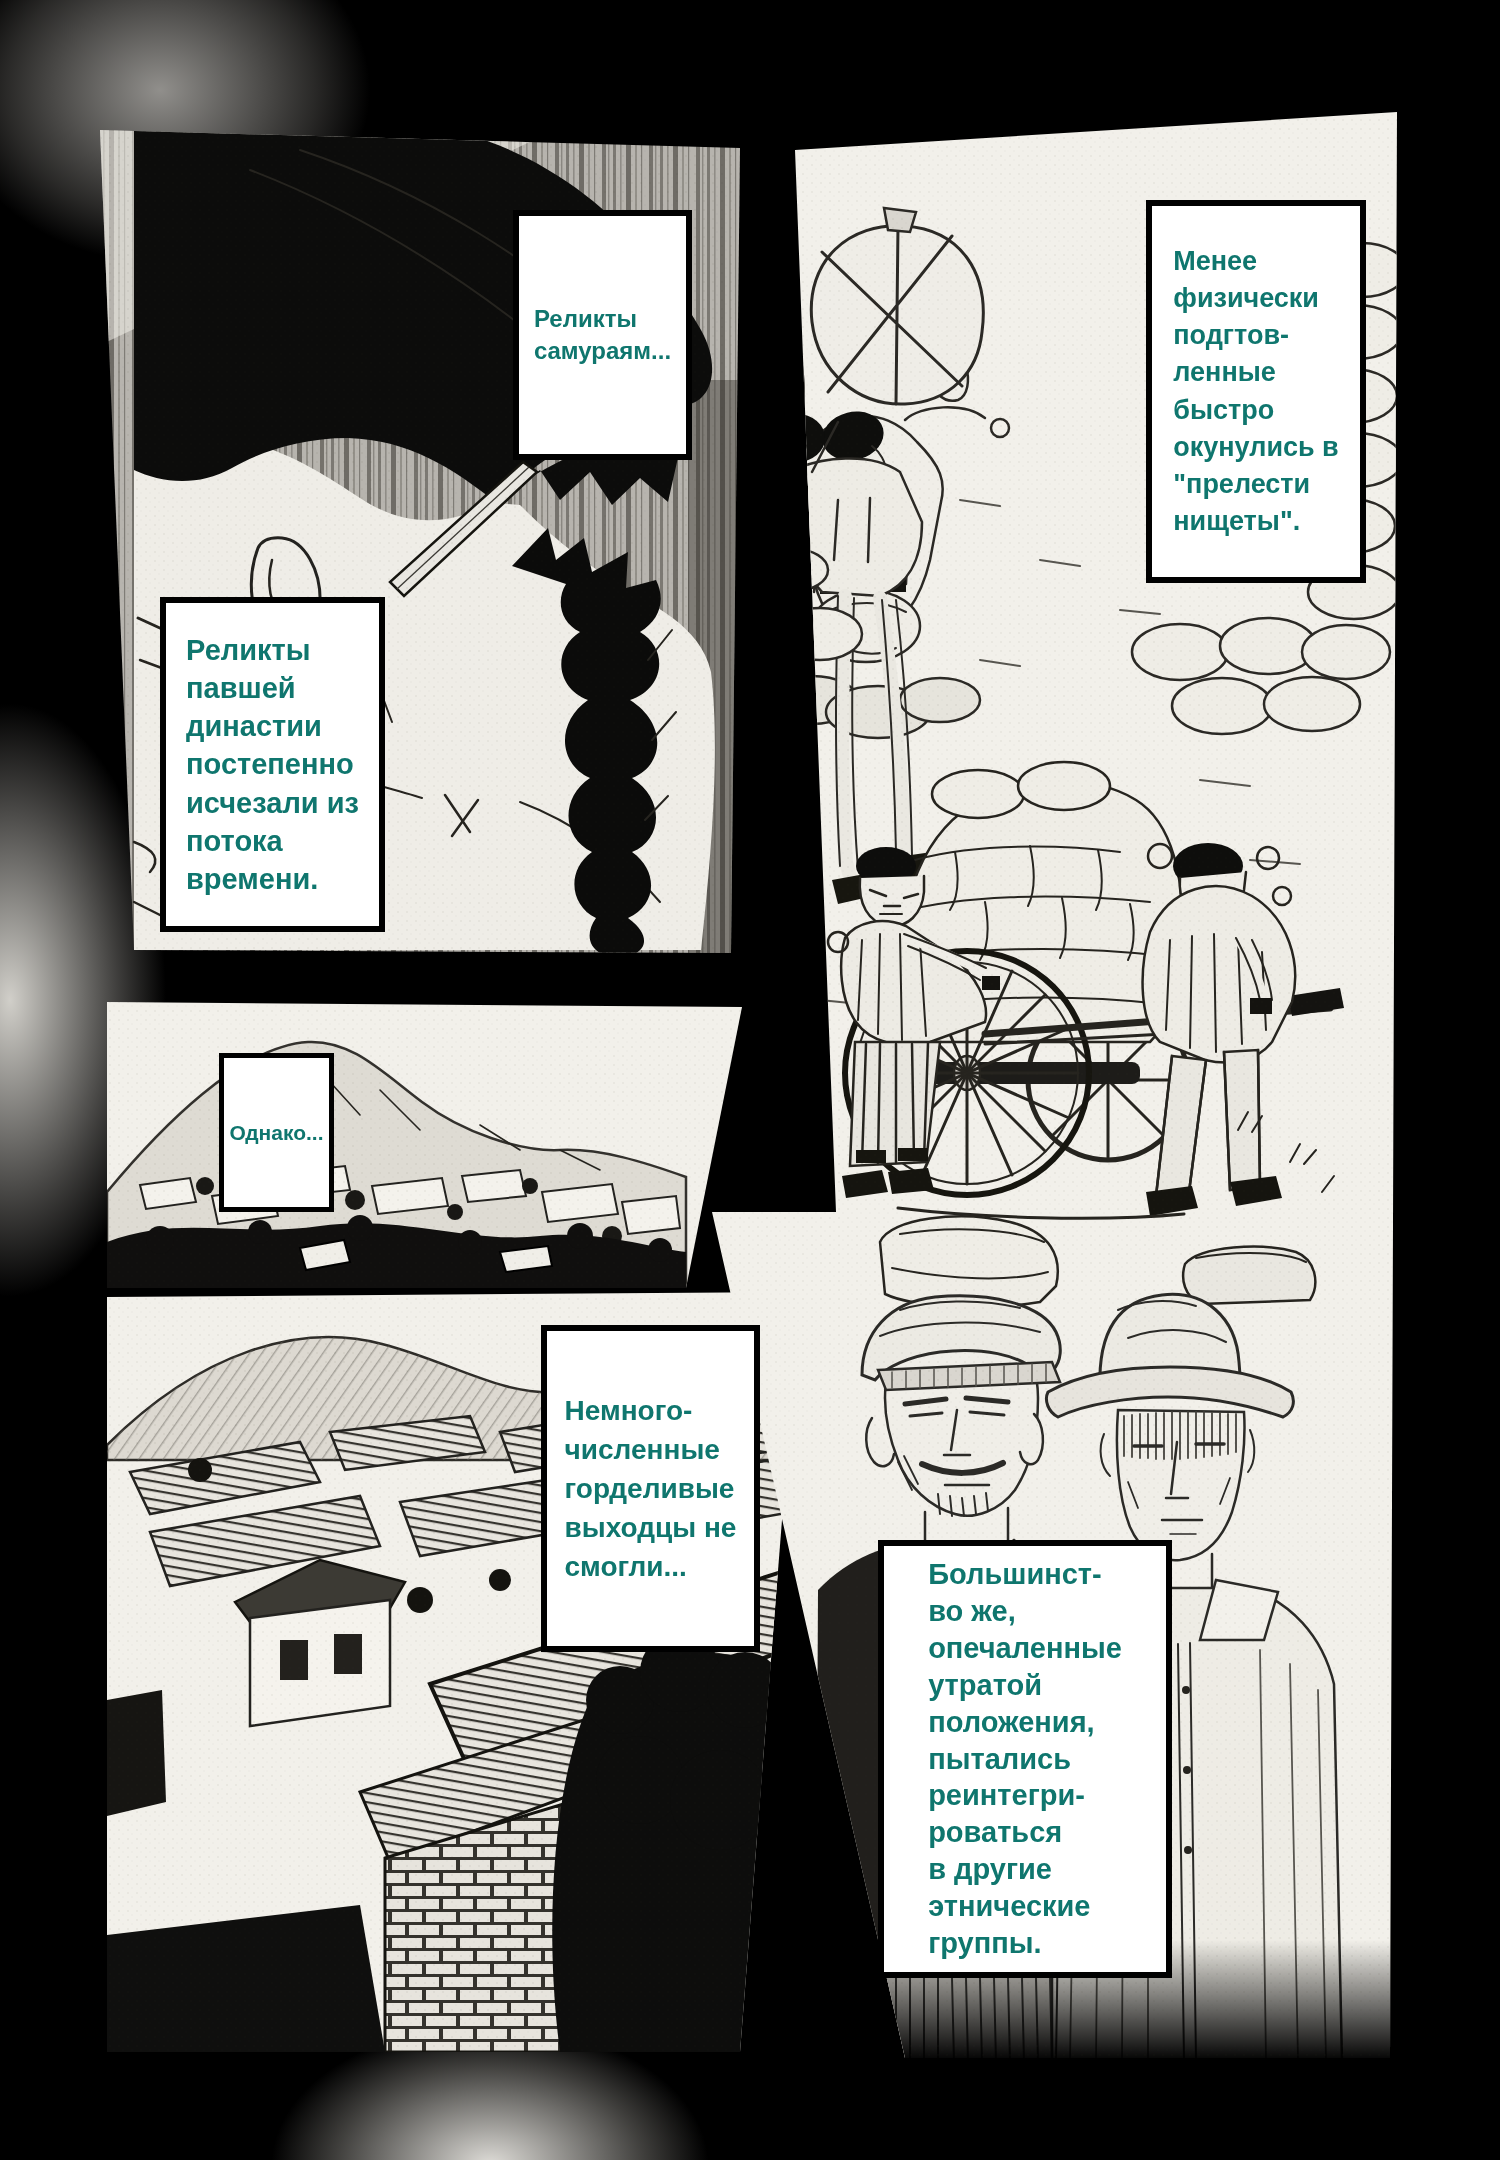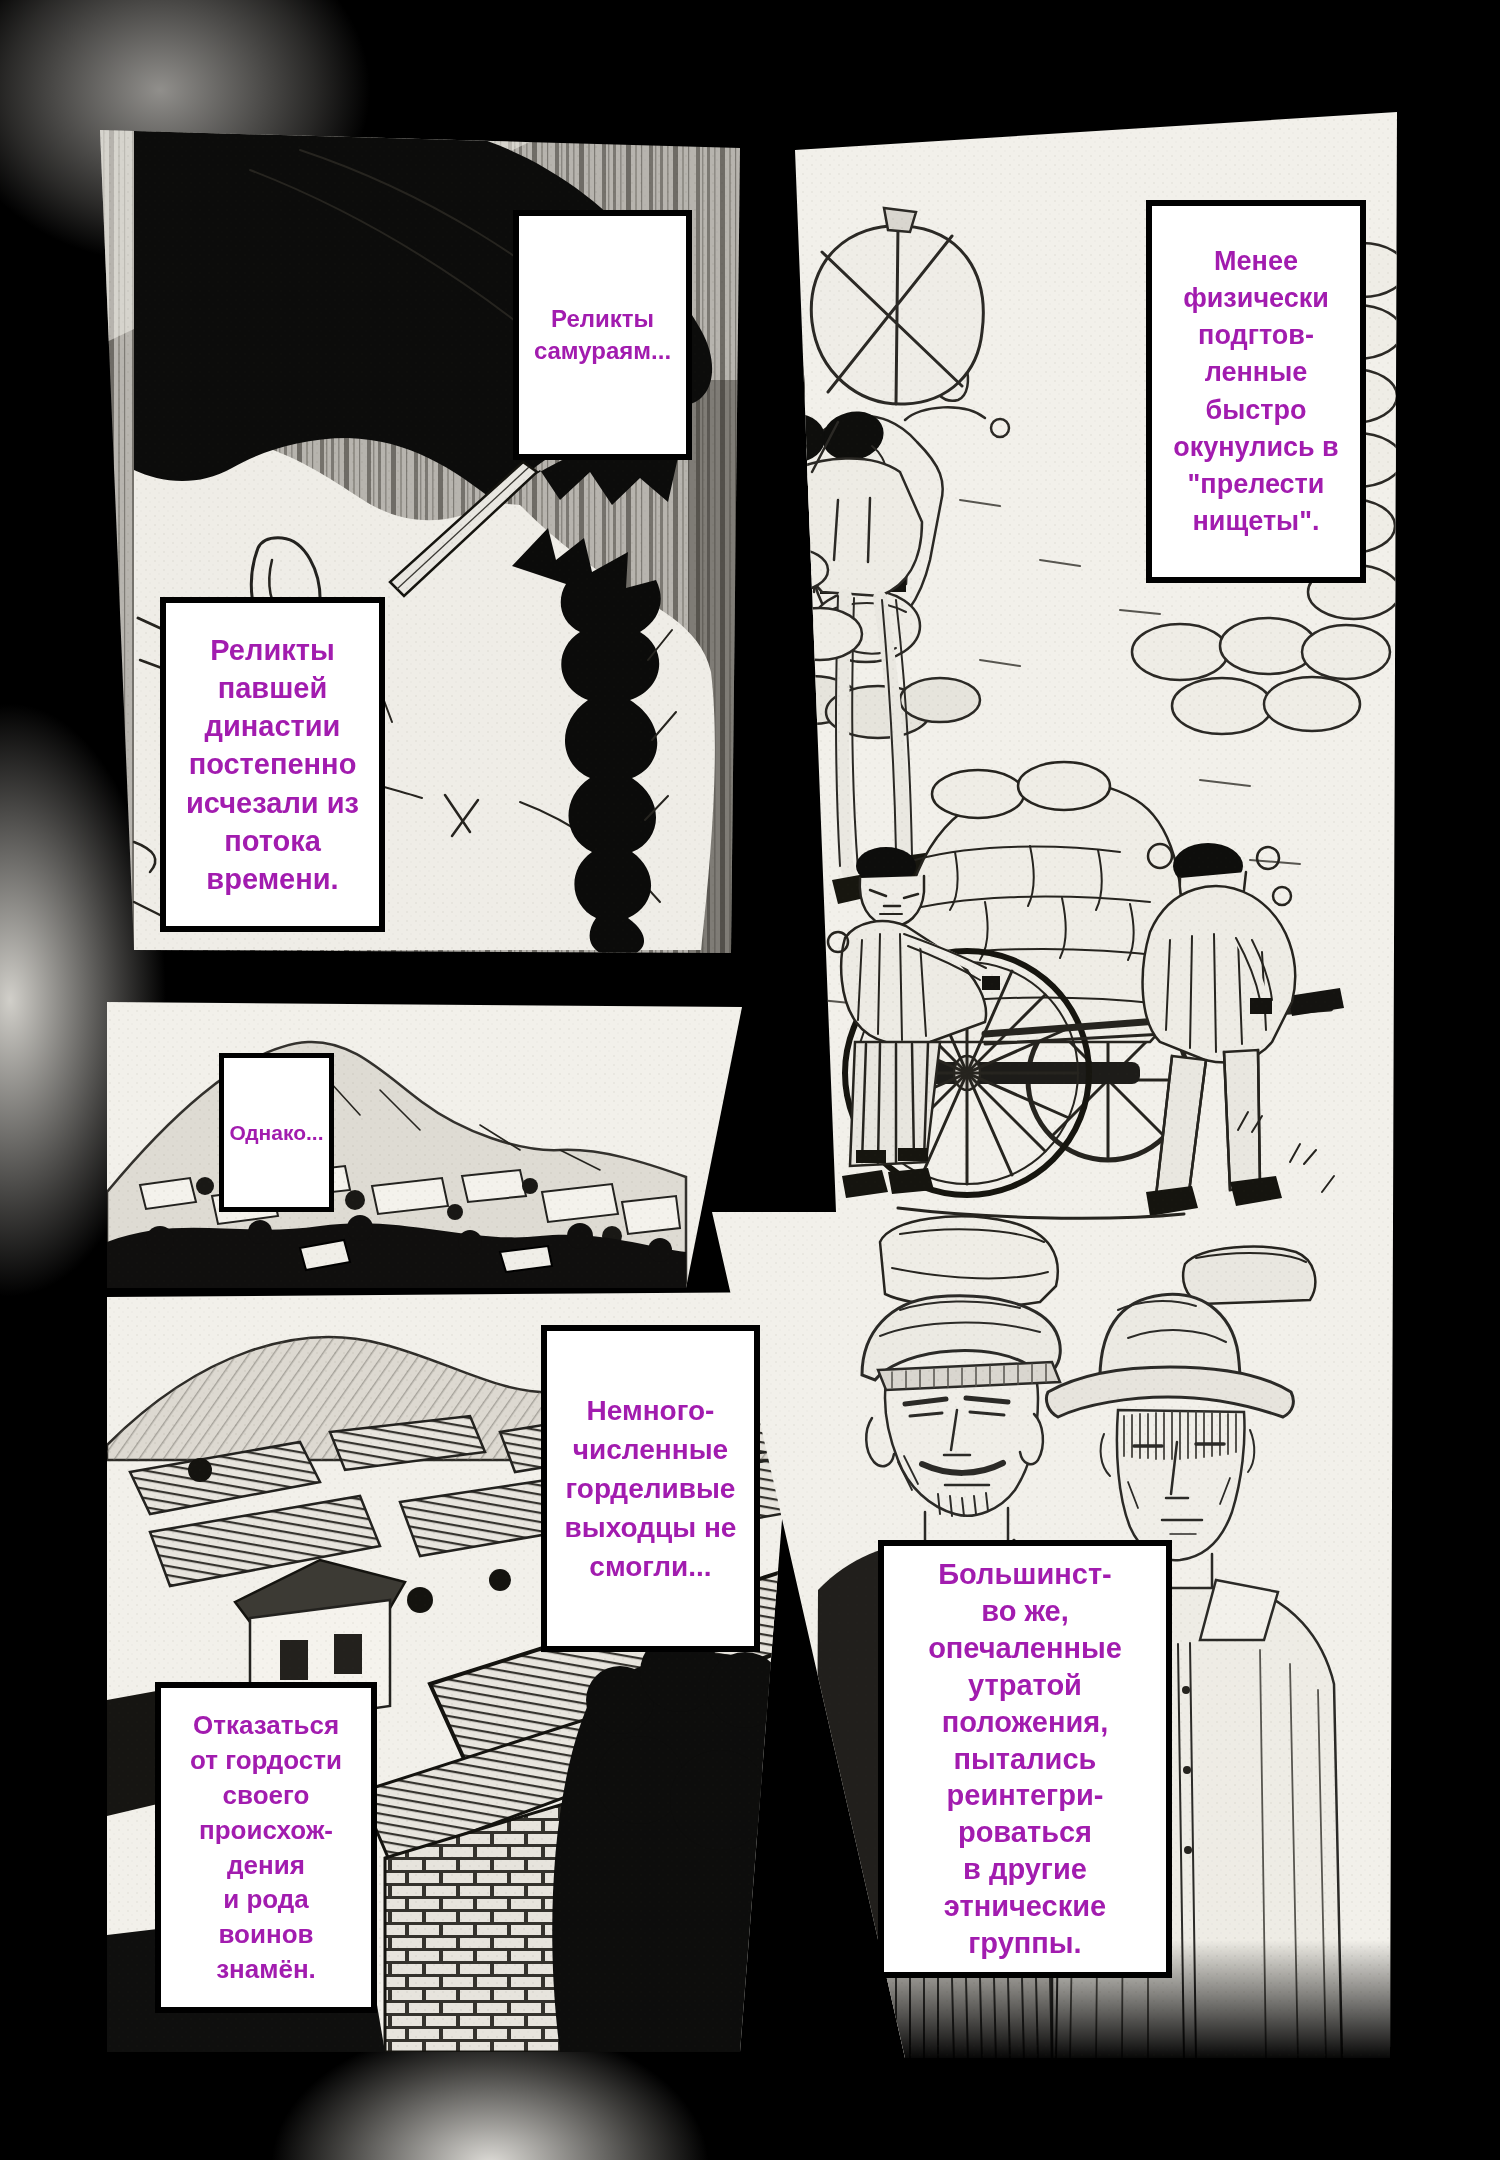--- a/index.html
+++ b/index.html
@@ -7,22 +7,22 @@
         font-family:"Liberation Sans","DejaVu Sans",sans-serif;}
   .glow{position:absolute;pointer-events:none;}
   .glow-tl{left:-120px;top:-140px;width:560px;height:460px;
      background:radial-gradient(closest-side,rgba(170,168,164,.85),rgba(120,118,114,.35) 55%,transparent 75%);}
   .glow-left{left:-190px;top:620px;width:400px;height:760px;
      background:radial-gradient(closest-side,rgba(220,218,212,.95),rgba(150,148,144,.4) 55%,transparent 78%);}
   .glow-bottom{left:210px;top:1985px;width:560px;height:360px;
      background:radial-gradient(closest-side,rgba(235,233,228,.95),rgba(160,158,152,.4) 55%,transparent 78%);}
   .panel-svg{position:absolute;display:block;}
   .caption{position:absolute;background:#fff;border:6px solid #000;box-sizing:border-box;
-     display:flex;align-items:center;justify-content:center;text-align:center;
-     color:#a21caf;font-weight:bold;white-space:pre-line;z-index:5;}
+     display:flex;align-items:center;justify-content:center;text-align:left;
+     color:#0f766e;font-weight:bold;white-space:pre-line;z-index:5;}
   .c-like{left:513px;top:210px;width:179px;height:250px;font-size:24px;line-height:1.35;}
   .c-relics{left:160px;top:597px;width:225px;height:335px;font-size:29px;line-height:1.32;}
   .c-lessfit{left:1146px;top:200px;width:220px;height:383px;font-size:27px;line-height:1.38;}
   .c-however{left:187px;top:1053px;width:115px;height:159px;font-size:21px;line-height:1.3;border-width:5px;margin-left:32px;}
   .c-fewproud{left:518px;top:1325px;width:219px;height:327px;font-size:28px;line-height:1.4;margin-left:23px;}
   .c-renounce{left:155px;top:1682px;width:222px;height:331px;font-size:26px;line-height:1.34;}
   .c-majority{left:878px;top:1540px;width:294px;height:438px;font-size:29px;line-height:1.27;}
   .ln{stroke:#26241f;stroke-linecap:round;fill:none;}
 </style>
 </head>
@@ -435,28 +435,20 @@
 быстро
 окунулись в
 "прелести
 нищеты".</div>
   <div class="caption c-however">Однако...</div>
   <div class="caption c-fewproud">Немного-
 численные
 горделивые
 выходцы не
 смогли...</div>
-  <div class="caption c-renounce">Отказаться
-от гордости
-своего
-происхож-
-дения
-и рода
-воинов
-знамён.</div>
   <div class="caption c-majority">Большинст-
 во же,
 опечаленные
 утратой
 положения,
 пытались
 реинтегри-
 роваться
 в другие
 этнические

